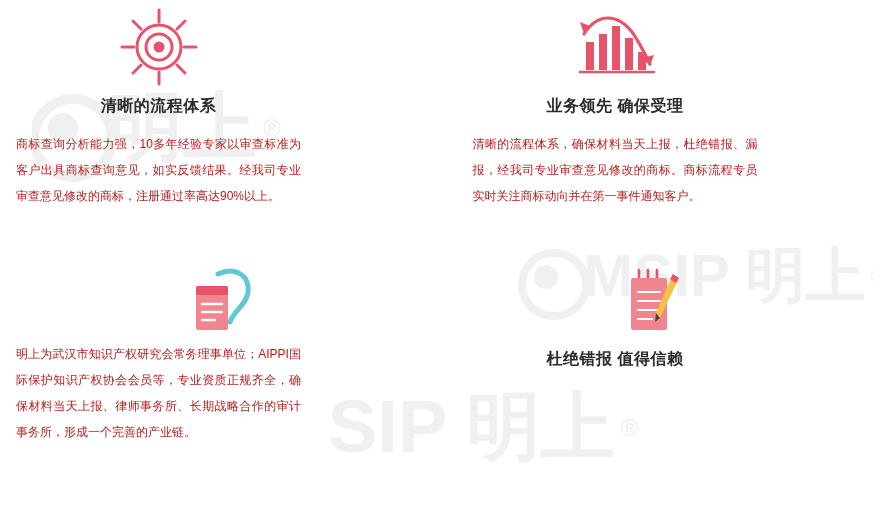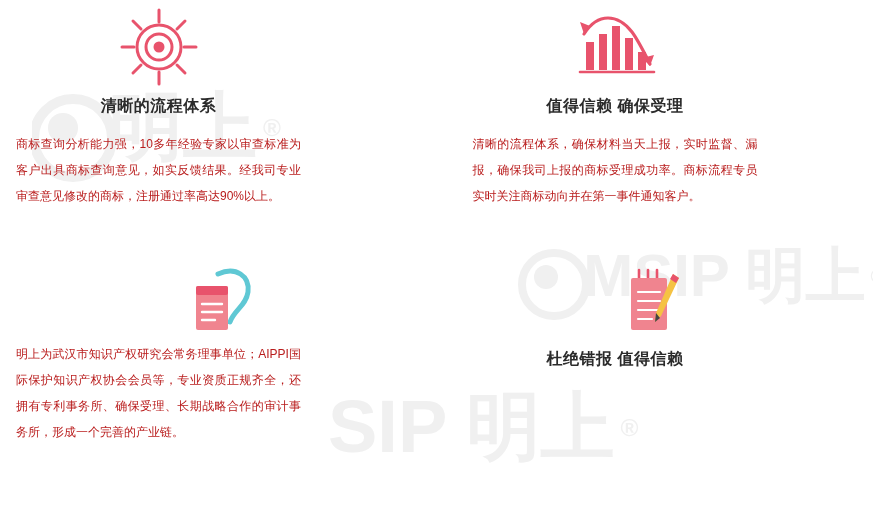--- a/index.html
+++ b/index.html
@@ -174,40 +174,40 @@
             <rect x="40" y="18" width="8" height="44"></rect>
             <rect x="53" y="30" width="8" height="32"></rect>
             <rect x="66" y="44" width="8" height="18"></rect>
           </g>
           <path d="M12 26 C26 4, 46 6, 60 24 C66 32, 72 44, 78 56" stroke="#e8536c" stroke-width="3.2" fill="none" stroke-linecap="round"></path>
           <polygon points="78,58 70,50 82,47" fill="#e8536c"></polygon>
           <path d="M12 26 L8 14 L18 18 Z" fill="#e8536c"></path>
           <line x1="8" y1="64" x2="82" y2="64" stroke="#e8536c" stroke-width="2.6" stroke-linecap="round"></line>
         </svg>
       </div>
-      <div class="card-title">值得信赖 确保受理</div>
-      <div class="card-body">清晰的流程体系，确保材料当天上报，实时监督、漏报，确保我司上报的商标受理成功率。商标流程专员实时关注商标动向并在第一事件通知客户。</div>
+      <div class="card-title">业务领先 确保受理</div>
+      <div class="card-body">清晰的流程体系，确保材料当天上报，杜绝错报、漏报，经我司专业审查意见修改的商标。商标流程专员实时关注商标动向并在第一事件通知客户。</div>
     </div>
   </div>
 
   <div class="cell cell-bl">
     <div class="icon-wrap">
       <svg width="80" height="80" viewBox="0 0 80 80">
         <path d="M40 14 C58 6, 72 16, 70 32 C68 46, 56 50, 52 62" stroke="#5fc8d4" stroke-width="5" fill="none" stroke-linecap="round"></path>
         <rect x="18" y="26" width="32" height="44" rx="2" fill="#f0848f"></rect>
         <rect x="18" y="26" width="32" height="9" rx="2" fill="#e8536c"></rect>
         <g stroke="#ffffff" stroke-width="2.4" stroke-linecap="round">
           <line x1="24" y1="44" x2="44" y2="44"></line>
           <line x1="24" y1="52" x2="44" y2="52"></line>
           <line x1="24" y1="60" x2="37" y2="60"></line>
         </g>
       </svg>
     </div>
     <div class="cell-inner">
-      <div class="card-body">明上为武汉市知识产权研究会常务理事单位；AIPPI国际保护知识产权协会会员等，专业资质正规齐全，还拥有专利事务所、确保受理、长期战略合作的审计事务所，形成一个完善的产业链。</div>
+      <div class="card-body">明上为武汉市知识产权研究会常务理事单位；AIPPI国际保护知识产权协会会员等，专业资质正规齐全，确保材料当天上报、律师事务所、长期战略合作的审计事务所，形成一个完善的产业链。</div>
     </div>
   </div>
 
   <div class="cell cell-br">
     <div class="icon-wrap">
       <svg width="80" height="80" viewBox="0 0 80 80">
         <g stroke="#e8536c" stroke-width="2.6" fill="none" stroke-linecap="round">
           <path d="M24 18 v-8"></path>
           <path d="M33 18 v-8"></path>
           <path d="M42 18 v-8"></path>

